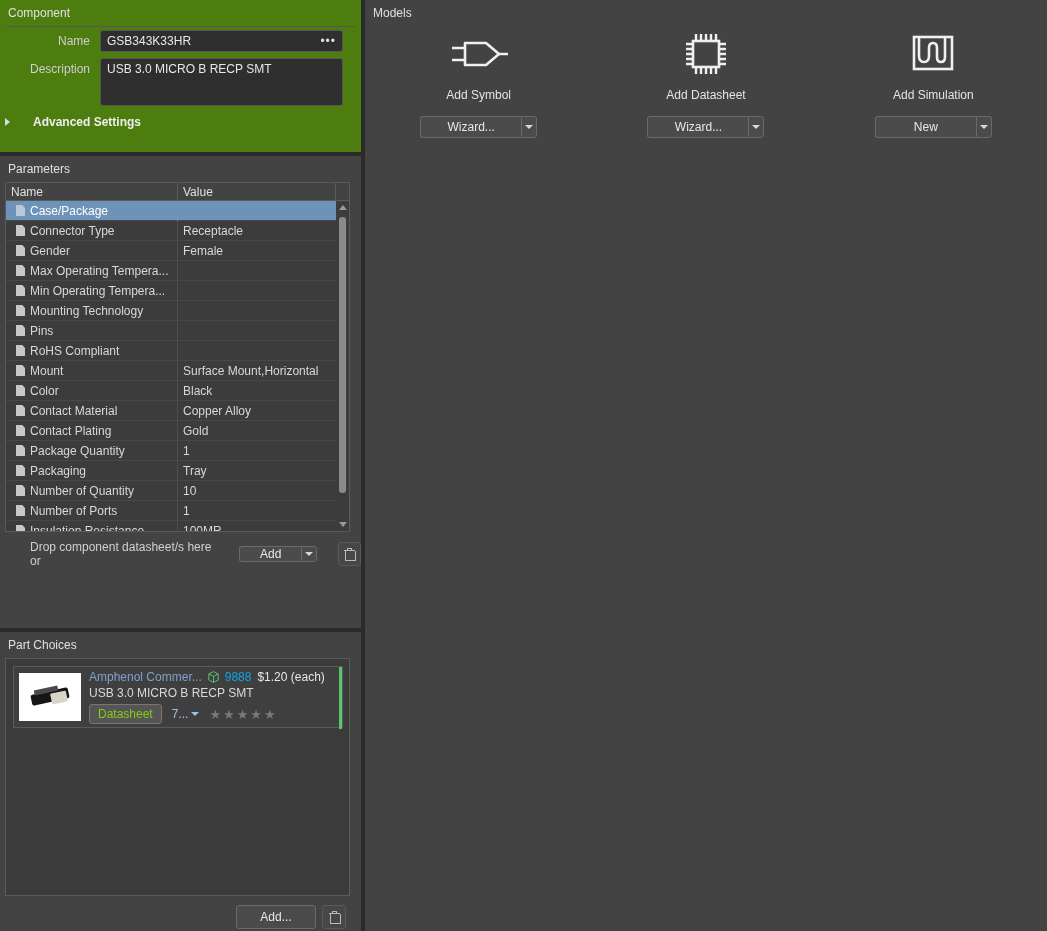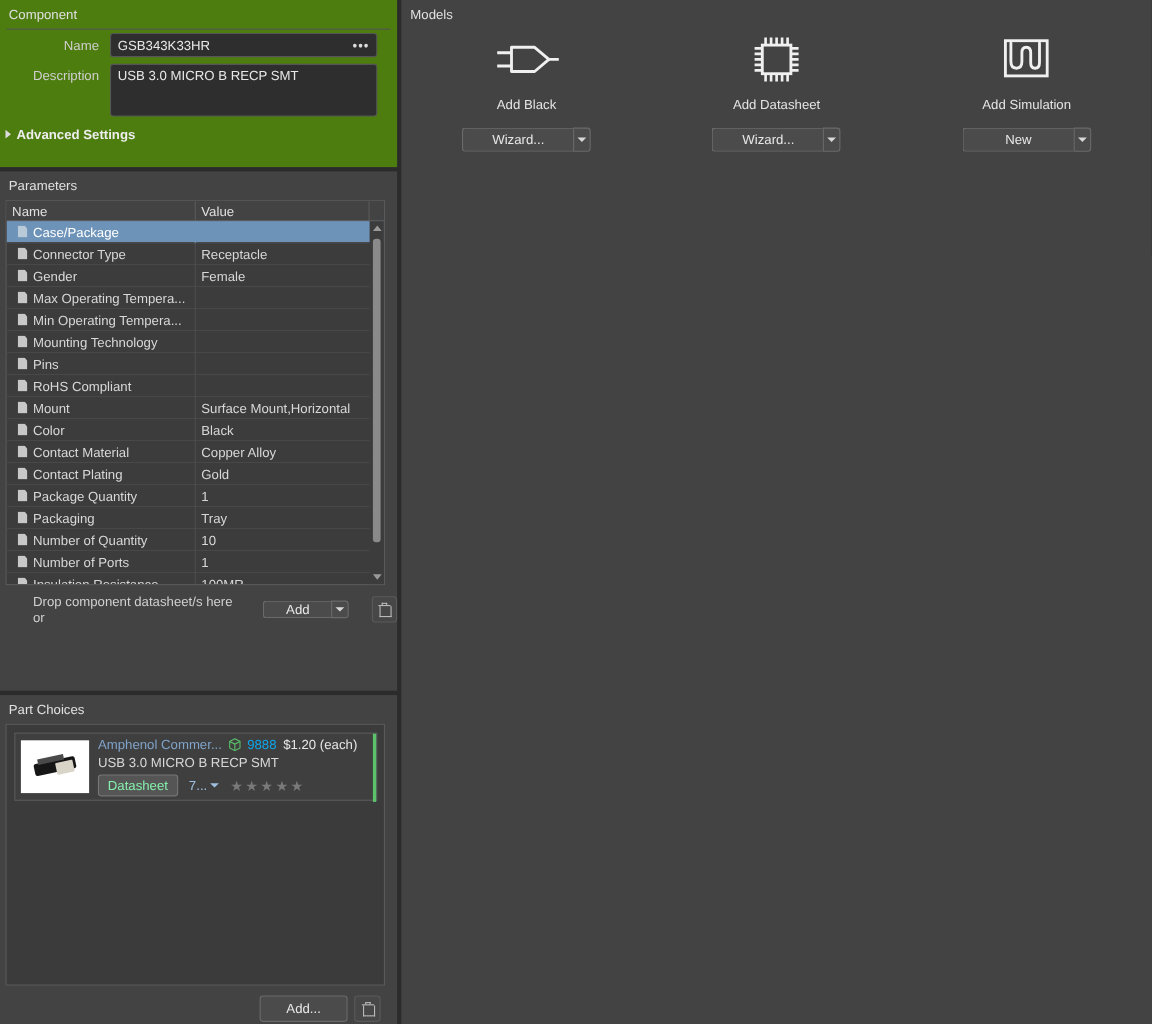--- a/index.html
+++ b/index.html
@@ -53,21 +53,21 @@
   }
   #name-field{ width:243px; height:22px; line-height:15px; }
   #name-ellipsis{
     position:absolute; right:6px; top:3px;
     color:#ddd; letter-spacing:1px; font-size:12px; line-height:15px;
     cursor:pointer;
   }
   #desc-field{ width:243px; height:48px; line-height:15px; }
 
   #advanced-settings{
-    display:flex; align-items:center; gap:5px;
+    display:flex; align-items:center; gap:23px;
     padding:6px 8px 4px 5px; cursor:pointer;
   }
   .tri-right{
     width:0;height:0;border-left:5px solid #ddd;
     border-top:4px solid transparent;border-bottom:4px solid transparent;
   }
   #advanced-settings .lbl{ font-weight:bold; color:#eee; font-size:12px; }
 
   .sep-h{
     position:absolute; left:0; width:361px; height:4px; background:#2b2b2b;
@@ -222,21 +222,21 @@
   .pc-supplier{ color:#7fa3c9; }
   .box-icon{
     width:11px;height:12px;position:relative; flex:none;
   }
   .pc-stock{ color:#0ea5e9; }
   .pc-price{ color:#e6e6e6; }
   .pc-desc{ color:#d8d8d8; font-size:12px; margin-top:2px; }
   .pc-line3{ display:flex; align-items:center; gap:10px; margin-top:4px; }
   #datasheet-btn{
     background:#555; border:1px solid #767676; border-radius:3px;
-    color:#86efac; font-size:12px; padding:2px 8px; cursor:pointer;
+    color:#84cc16; font-size:12px; padding:2px 8px; cursor:pointer;
   }
   .pc-qty{ display:flex;align-items:center;gap:3px;color:#9fc0e0;cursor:pointer;font-size:12px;}
   .pc-qty .tri-dn{
     width:0;height:0;border-top:4px solid #9fc0e0;
     border-left:4px solid transparent;border-right:4px solid transparent;
   }
   .stars{ color:#7a7a7a; font-size:13px; letter-spacing:2px; }
   #pc-greenbar{
     position:absolute; right:0; top:0; width:3px; height:62px;
     background:#5bc46b;
@@ -520,21 +520,21 @@
 
       <div id="models-grid">
 
         <div class="model-col">
           <div class="model-icon">
             <svg width="66" height="44" viewBox="0 0 66 44">
               <path d="M19 11 L40 11 L53 22 L40 33 L19 33 Z" fill="none" stroke="#f0f0f0" stroke-width="2.6" stroke-linejoin="round"></path>
               <path d="M6 16 L19 16 M6 28 L19 28 M53 22 L62 22" stroke="#f0f0f0" stroke-width="2.6" stroke-linecap="butt"></path>
             </svg>
           </div>
-          <div class="model-label">Add Black</div>
+          <div class="model-label">Add Symbol</div>
           <div class="model-btn-wrap">
             <div class="split-btn">
               <div class="split-main wiz-main">Wizard...</div>
               <div class="split-arrow wiz-arrow">
                   <span class="tri-dn"></span>
                 </div>
             </div>
           </div>
         </div>
 

